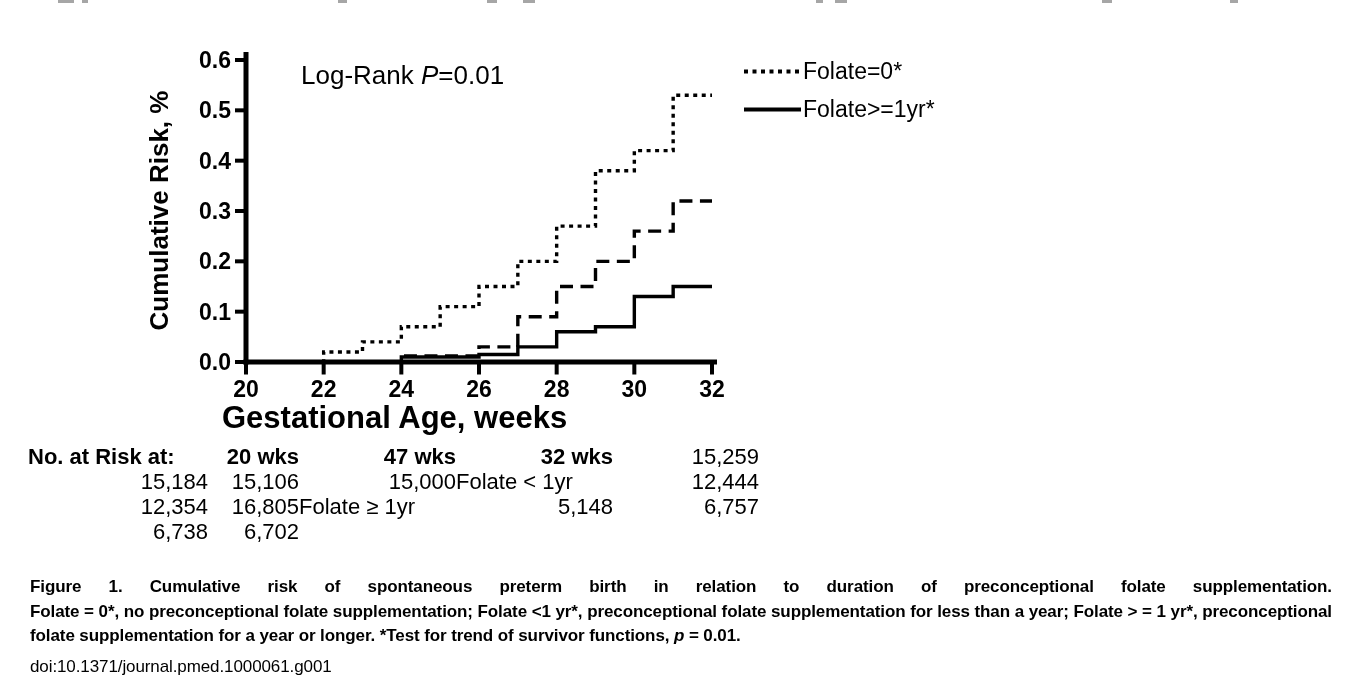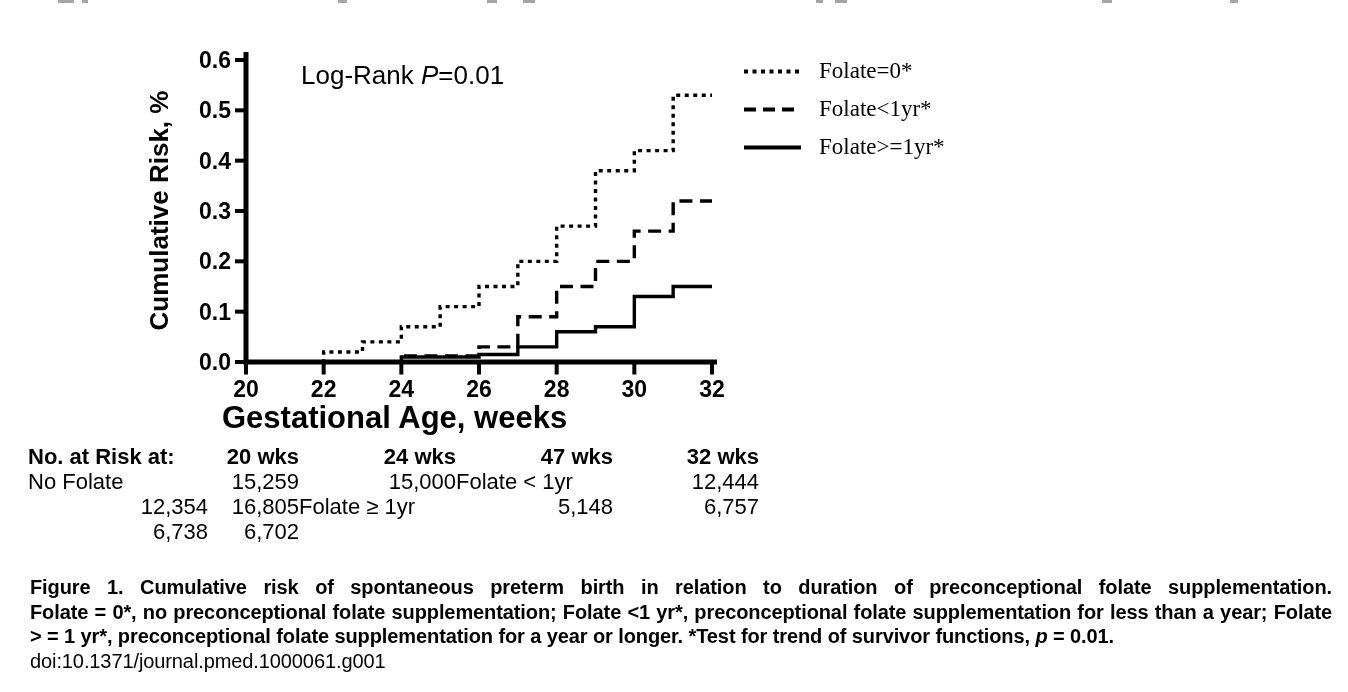--- a/index.html
+++ b/index.html
@@ -12,42 +12,42 @@
   svg text{font-family:"Liberation Sans","DejaVu Sans",sans-serif;font-weight:bold;fill:#000;}
   
   .ylabel-box{position:absolute;left:138px;top:56px;width:44px;height:308px;
               display:flex;align-items:center;justify-content:center;}
   .ylabel-box span{transform:rotate(-90deg);white-space:nowrap;font-weight:bold;font-size:26px;}
   
   .annotation{position:absolute;left:301px;top:60px;font-size:26px;}
   .annotation i{font-style:italic;}
   
   .legend{position:absolute;left:744px;top:52px;}
-  .legend-row{display:flex;align-items:center;height:38px;gap:18px;font-family:Liberation Serif, serif;}
+  .legend-row{display:flex;align-items:center;height:38px;gap:2px;}
   .legend-label{font-size:23px;}
   .ls{stroke:#000;stroke-width:4;fill:none;}
   .ls.dotted{stroke-dasharray:4 4.5;}
   .ls.dashed{stroke-dasharray:12 7;}
   
   .xlabel{position:absolute;left:222px;top:400px;width:480px;text-align:left;
           font-weight:bold;font-size:31px;}
   
   .risk-table{position:absolute;left:28px;top:444px;display:grid;
               grid-template-columns:180px 91px 157px 157px 146px;
               grid-auto-rows:25px;font-size:22px;align-items:center;}
   .risk-table .hdr{font-weight:bold;}
   .risk-table .num{text-align:right;}
   .risk-table .rowlab{text-align:left;}
   
-  .caption{position:absolute;left:30px;top:575px;width:1302px;font-size:20px;
+  .caption{position:absolute;left:30px;top:575px;width:1302px;font-size:17px;
            line-height:24.6px;letter-spacing:-0.1px;}
   .cap-title{font-weight:bold;text-align:justify;text-align-last:justify;}
   .cap-body{text-align:justify;font-weight:bold;}
   .cap-body i{font-style:italic;}
-  .doi{text-align:left;}
+  .doi{text-align:left;margin-top:6px;}
 </style>
 </head>
 <body>
 
 <div class="page">
 
   <div class="remnants">
     <span style="left:58px;width:16px"></span>
       <span style="left:82px;width:6px"></span>
     <span style="left:338px;width:9px"></span>
@@ -105,43 +105,37 @@
 
   <div class="legend">
     <div class="legend-row">
       <svg width="57" height="9">
           <line class="ls dotted" x1="0" y1="4.5" x2="57" y2="4.5"></line>
         </svg>
       <span class="legend-label">Folate=0*</span>
     </div>
     <div class="legend-row">
       <svg width="57" height="9">
-          <line class="ls dashed" x1="0" y1="4.5" x2="57" y2="4.5"></line>
-        </svg>
-      <span class="legend-label">Folate&lt;1yr*</span>
-    </div>
-    <div class="legend-row">
-      <svg width="57" height="9">
           <line class="ls" x1="0" y1="4.5" x2="57" y2="4.5"></line>
         </svg>
       <span class="legend-label">Folate&gt;=1yr*</span>
     </div>
   </div>
 
   <div class="xlabel">Gestational Age, weeks</div>
 
   <div class="risk-table">
     <div class="hdr rowlab">No. at Risk at:</div>
     <div class="hdr num">20 wks</div>
-    <div class="hdr num">24 wks</div>
     <div class="hdr num">47 wks</div>
     <div class="hdr num">32 wks</div>
 
-    <div class="rowlab">No Folate</div>
     <div class="num">15,259</div>
+    <div class="num">15,184</div>
+    <div class="num">15,106</div>
     <div class="num">15,000</div>
 
     <div class="rowlab">Folate &lt; 1yr</div>
     <div class="num">12,444</div>
     <div class="num">12,354</div>
     <div class="num">16,805</div>
 
     <div class="rowlab">Folate ≥ 1yr</div>
     <div class="num">5,148</div>
     <div class="num">6,757</div>

